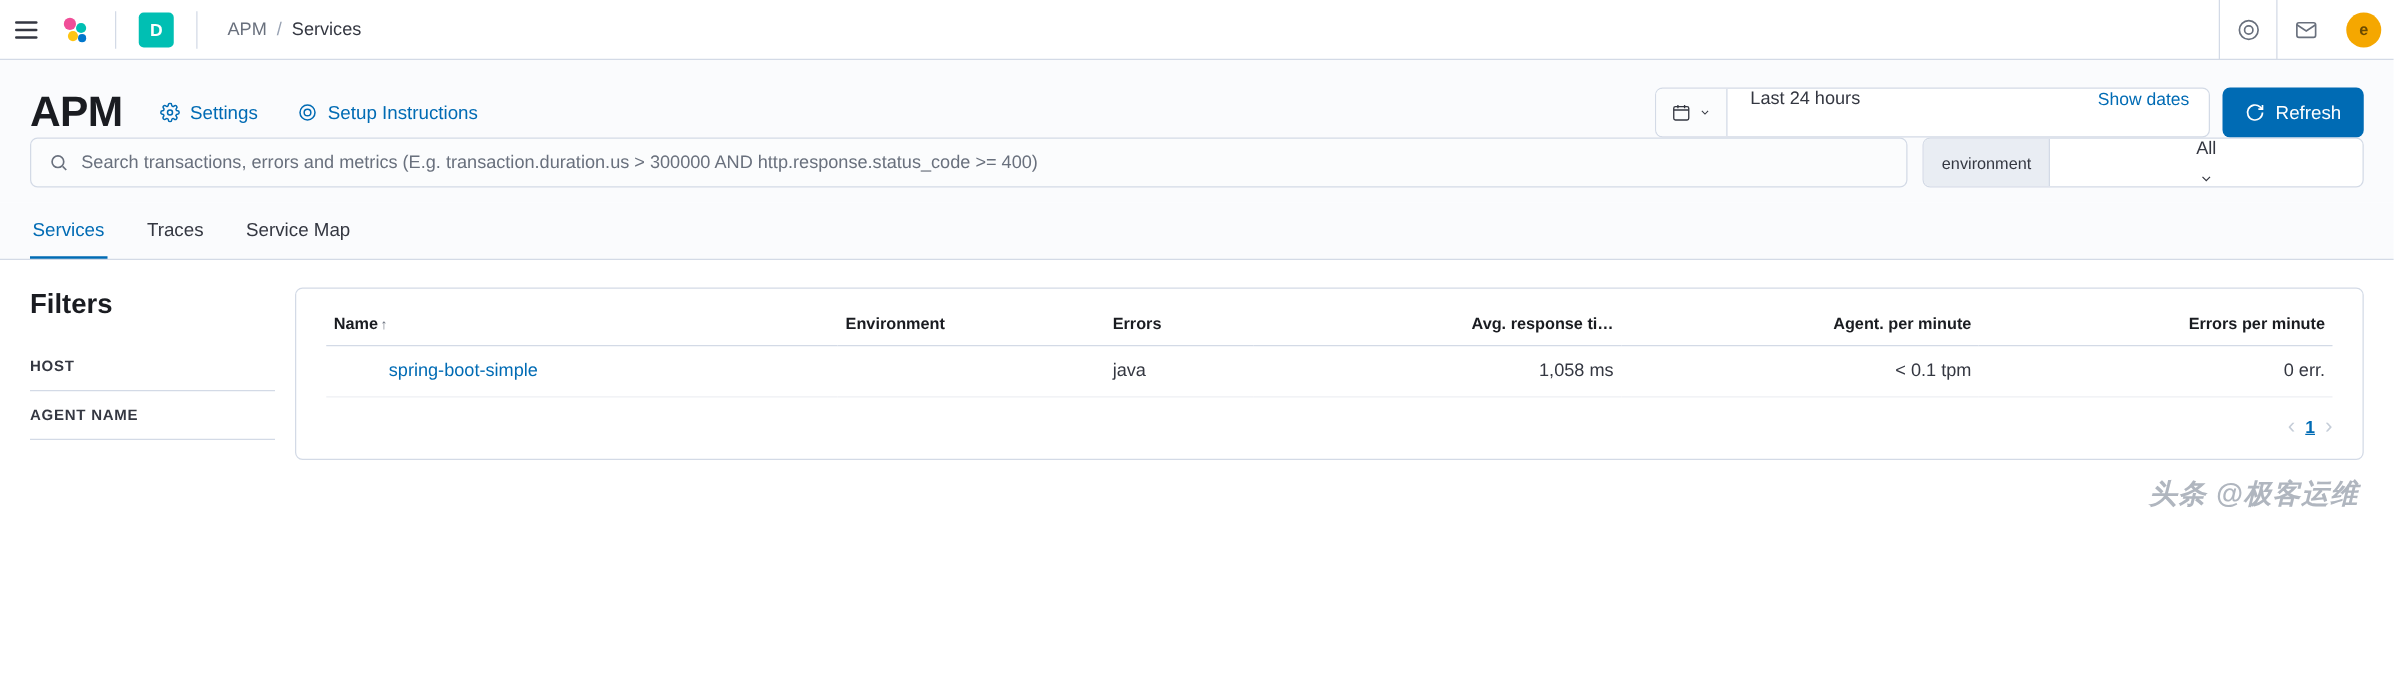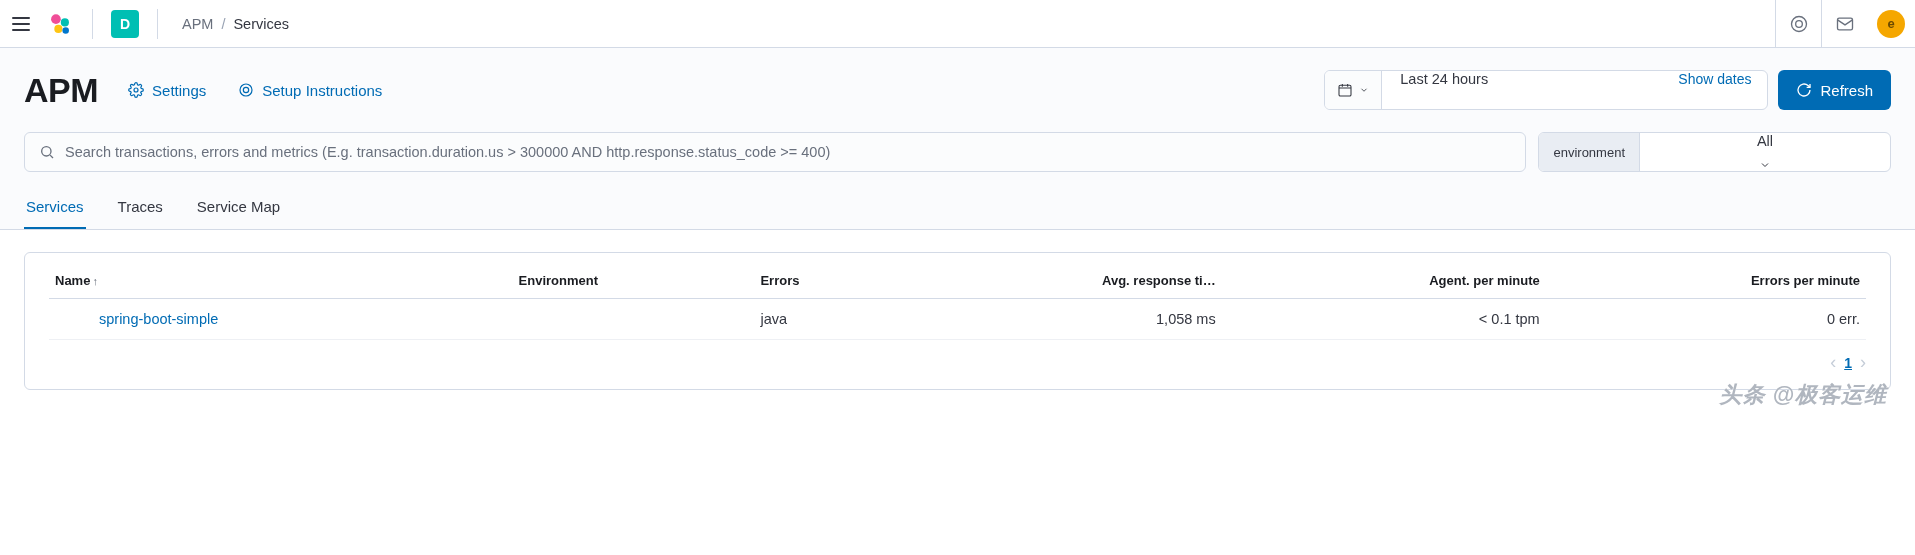--- a/index.html
+++ b/index.html
@@ -26,21 +26,21 @@
   .page-header-row { display:flex; align-items:center; }
   .page-title { font-size:34px; font-weight:600; color:#1a1c21; margin-right: 30px; letter-spacing:-0.5px;}
   .header-action { display:flex; align-items:center; gap:8px; color:#006bb4; font-size:15px; margin-right: 32px; cursor:pointer;justify-content:flex-end; }
   .header-spacer { flex:1; }
   .datepicker { display:flex; align-items:flex-start; border:1px solid #d3dae6; border-radius:6px; background:#fff; height:40px; overflow:hidden; margin-right:10px;}
   .datepicker .cal-btn { display:flex; align-items:center; gap:6px; padding: 0 12px; height:100%; border-right:1px solid #d3dae6; cursor:pointer; background:#fbfcfd;}
   .datepicker .range-text { padding: 0 18px; font-size:14.5px; color:#343741; min-width: 280px; }
   .datepicker .show-dates { padding: 0 16px; color:#006bb4; font-size:14px; cursor:pointer; }
   .refresh-btn { display:flex; align-items:center; gap:8px; background:#006bb4; color:#fff; height:40px; padding: 0 18px; border-radius:6px; font-size:15px; cursor:pointer; border:none;}
   
-  .search-row { display:flex; align-items:flex-end; gap:12px; margin-top: 22px; }
+  .search-row { display:flex; align-items:flex-end; gap:12px; }
   .search-box { flex:1; display:flex; align-items:center; background:#fbfcfd; border:1px solid #d3dae6; border-radius:6px; padding:0 14px; height:40px;}
   .search-box input { flex:1; border:none; background:transparent; font-size:14.5px; outline:none; color:#343741; margin-left:10px;}
   .search-box input::placeholder { color:#69707d; }
   .env-group { display:flex; align-items:center; height:40px; border:1px solid #d3dae6; border-radius:6px; overflow:hidden; background:#fff;}
   .env-label { background:#e9edf3; color:#343741; font-size:13px; font-weight:500; padding:0 14px; height:100%; display:flex; align-items:center; border-right:1px solid #d3dae6;}
   .env-select { display:flex; align-items:center; justify-content:space-between; padding: 0 14px; min-width: 250px; font-size:14.5px; cursor:pointer; height:100%;flex-direction:column;}
   
   .tabs { display:flex; gap:30px; padding: 0 24px; border-bottom:1px solid #d3dae6; background:#fafbfd; }
   .tab { padding: 14px 2px 12px 2px; font-size:15px; color:#343741; cursor:pointer; border-bottom: 2px solid transparent; }
   .tab.active { color:#006bb4; border-bottom: 2px solid #006bb4; font-weight:500;}
@@ -170,20 +170,25 @@
   </div>
 </div>
 
 <div class="tabs">
   <div class="tab active">Services</div>
   <div class="tab">Traces</div>
   <div class="tab">Service Map</div>
 </div>
 
 <div class="body">
+  <div class="sidebar">
+    <div class="filters-title">Filters</div>
+    <div class="filter-section">HOST</div>
+    <div class="filter-section">AGENT NAME</div>
+  </div>
 
   <div class="content">
     <table>
       <thead>
         <tr>
           <th>
             <span>Name</span><span class="sort-arrow">↑</span>
           </th>
           <th>Environment</th>
           <th>Errors</th>

